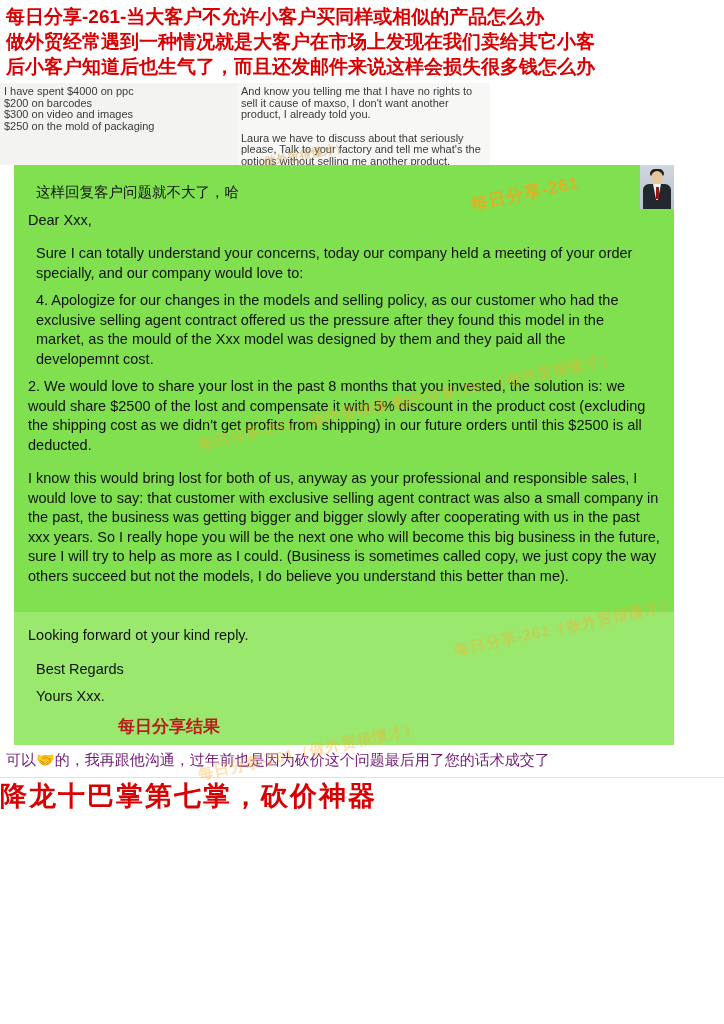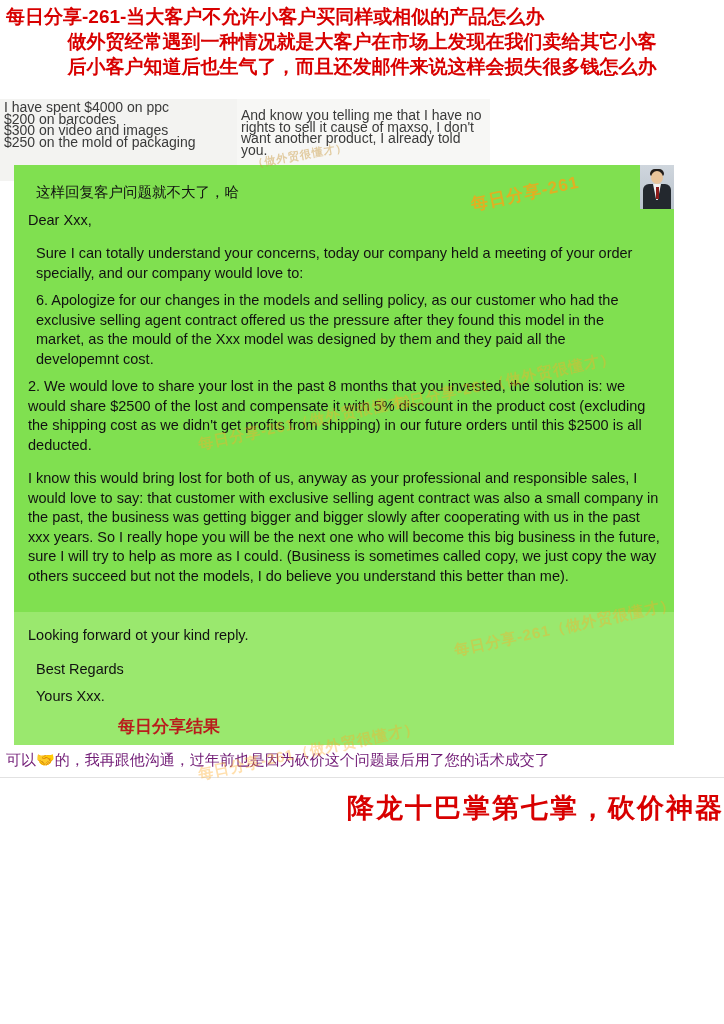--- a/index.html
+++ b/index.html
@@ -28,55 +28,54 @@
   .header-line {
     color: #d80000;
     font-size: 19px;
     line-height: 25px;
     font-weight: bold;
     letter-spacing: 0px;
     white-space: nowrap;
   }
   .header-line.l2, .header-line.l3, .header-line.l4 {
     font-weight: bold;
-    text-align: center;
   }
 
   
   .snips {
     position: relative;
     height: 82px;
     margin-top: 2px;
   }
   .snip {
     position: absolute;
-    top: 16px;
+    top: 0;
     background: #f3f3f1;
     color: #3a3a3a;
-    font-size: 14px;
+    font-size: 11px;
     line-height: 11.5px;
     overflow: hidden;
     border: 0;
   }
   .snip-left {
     left: 0;
     width: 237px;
     height: 82px;
     padding: 3px 4px;
     box-sizing: border-box;
   }
   .snip-right {
     left: 237px;
     width: 253px;
     height: 82px;
     padding: 3px 4px;
     box-sizing: border-box;
     background: #f7f7f5;
   }
-  .snip p { margin: 8px 0 5px 0; }
+  .snip p { margin: 0 0 5px 0; }
   .snip .tight { margin: 0; }
 
   
   .letter-wrap {
     position: relative;
     margin: 0 14px 0 14px;
     width: 694px;
     box-sizing: border-box;
   }
   .letter {
@@ -182,26 +181,26 @@
   .bottom-note {
     margin: 4px 0 0 6px;
     font-size: 15px;
     color: #701a75;
     line-height: 22px;
   }
   .emoji {
     font-size: 15px;
   }
   .footer-red {
-    text-align: right;
+    text-align: left;
     color: #d80000;
     font-size: 27px;
     font-weight: bold;
     letter-spacing: 2px;
-    margin-top: 12px;
+    margin-top: 0;
   }
   .hr-rule {
     border: 0;
     border-top: 1px solid #e2e2e2;
     margin: 6px 0 0 0;
   }
 </style>
 </head>
 <body>
 
@@ -233,21 +232,21 @@
         <div class="hair"></div>
         <div class="head"></div>
         <div class="body"></div>
         <div class="shirt"></div>
         <div class="tie"></div>
       </div>
 
       <p class="nogap">这样回复客户问题就不大了，哈</p>
       <p>Dear Xxx,</p>
       <p class="nogap">Sure I can totally understand your concerns, today our company held a meeting of your order specially, and our company would love to:</p>
-      <p class="nogap">6. Apologize for our changes in the models and selling policy, as our customer who had the exclusive selling agent contract offered us the pressure after they found this model in the market, as the mould of the Xxx model was designed by them and they paid all the developemnt cost.</p>
+      <p class="nogap">4. Apologize for our changes in the models and selling policy, as our customer who had the exclusive selling agent contract offered us the pressure after they found this model in the market, as the mould of the Xxx model was designed by them and they paid all the developemnt cost.</p>
       <p>2. We would love to share your lost in the past 8 months that you invested, the solution is: we would share $2500 of the lost and compensate it with 5% discount in the product cost (excluding the shipping cost as we didn't get profits from shipping) in our future orders until this $2500 is all deducted.</p>
       <p>I know this would bring lost for both of us, anyway as your professional and responsible sales, I would love to say: that customer with exclusive selling agent contract was also a small company in the past, the business was getting bigger and bigger slowly after cooperating with us in the past xxx years. So I really hope you will be the next one who will become this big business in the future, sure I will try to help as more as I could. (Business is sometimes called copy, we just copy the way others succeed but not the models, I do believe you understand this better than me).</p>
     </div>
 
     <div class="letter letter-lighter" style="position:relative; padding-top:14px; padding-bottom:30px;">
       <p>Looking forward ot your kind reply.</p>
       <p class="nogap">Best Regards</p>
       <p class="nogap">Yours Xxx.</p>
       <div class="result-badge">每日分享结果</div>
     </div>

